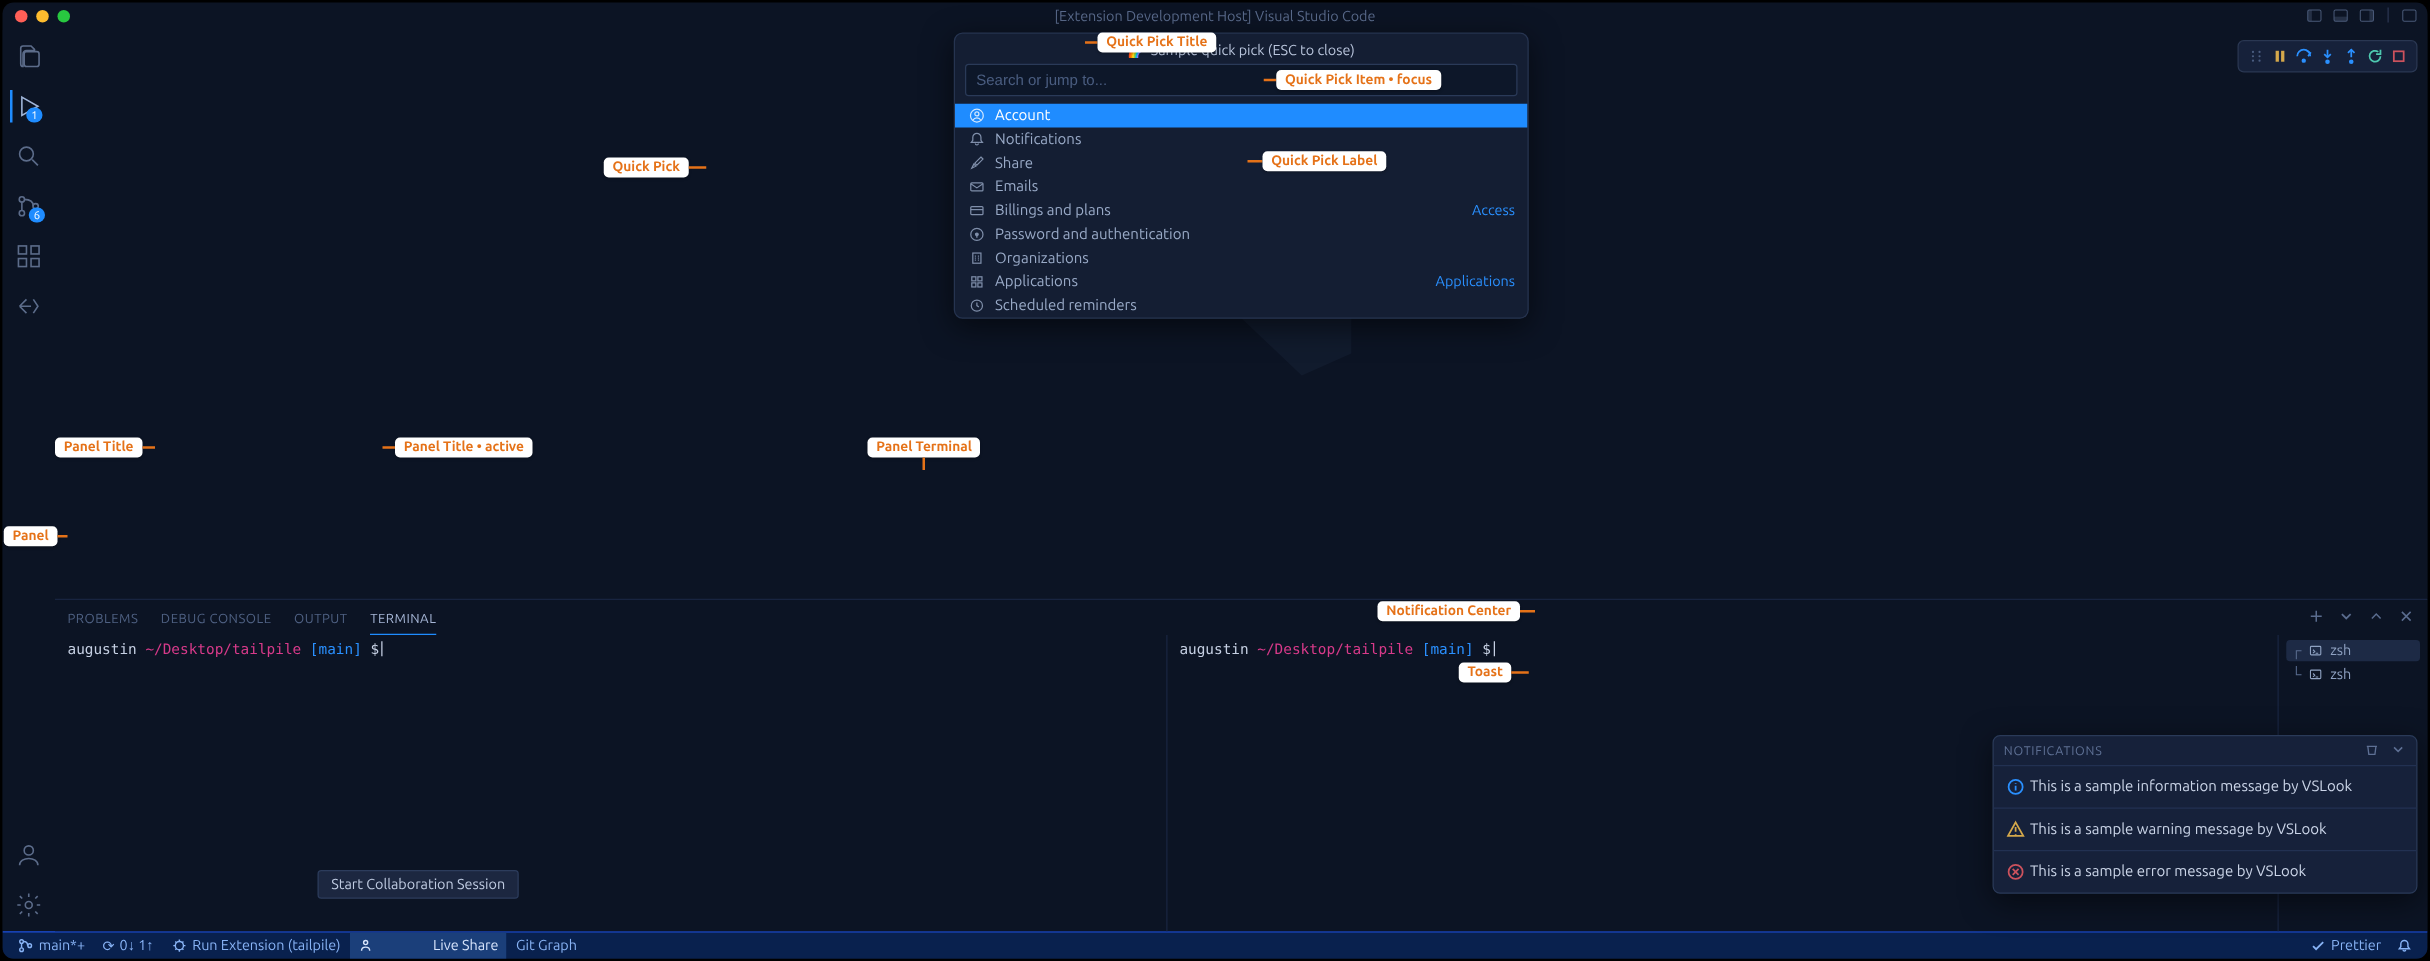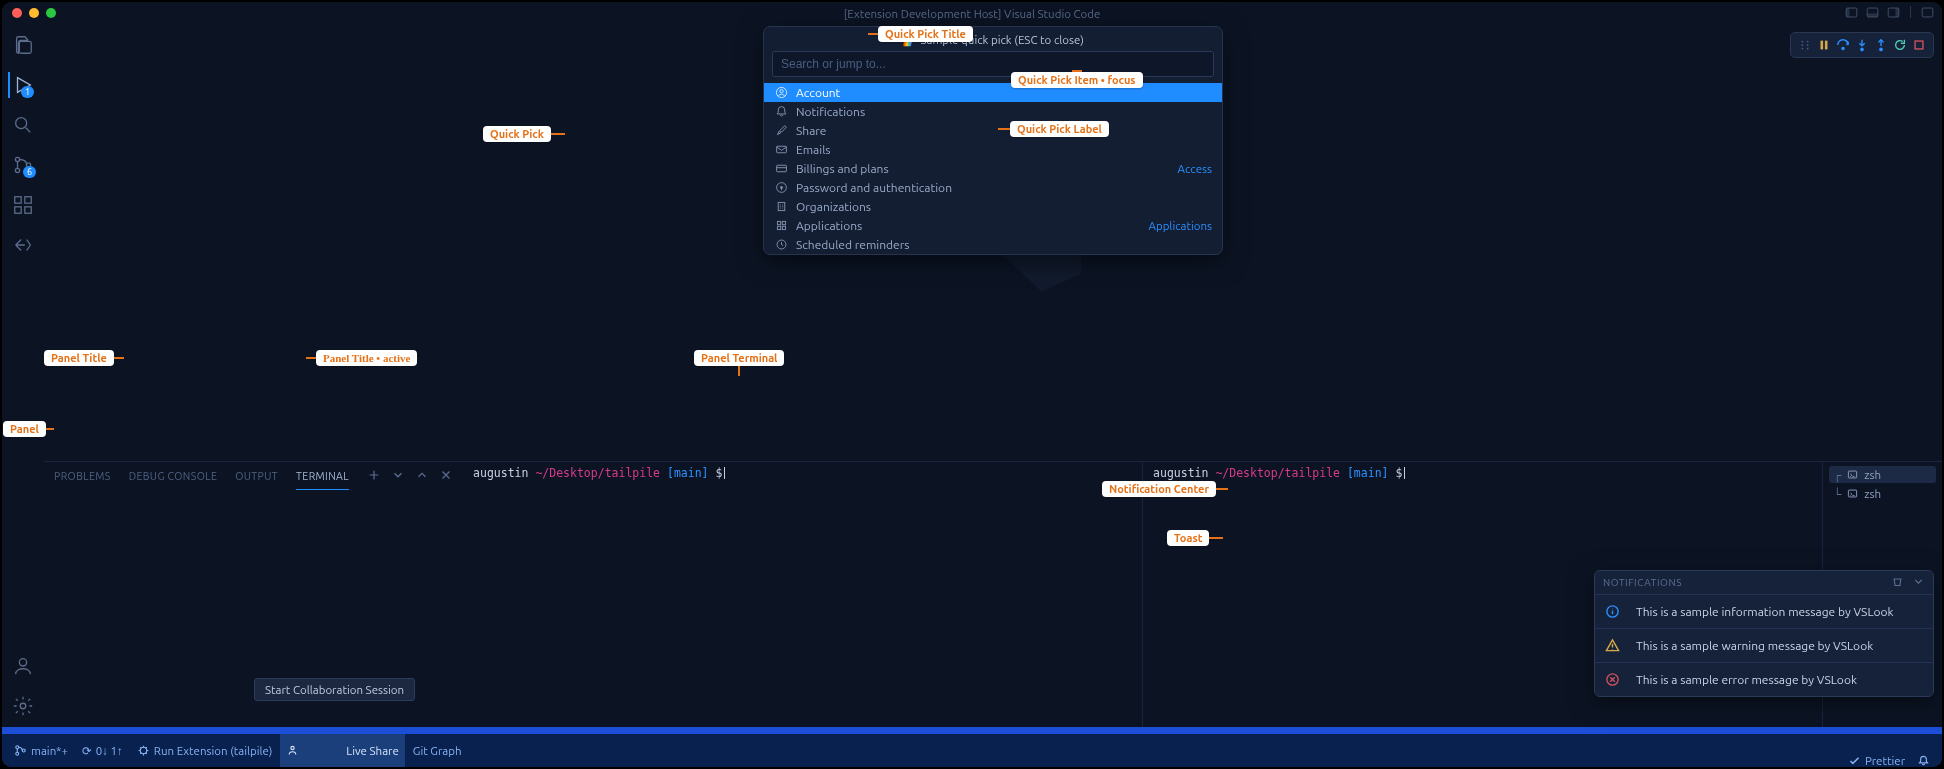--- a/index.html
+++ b/index.html
@@ -65,21 +65,21 @@
   .qp-list { }
   .qp-row { display:flex; align-items:center; padding:3px 10px; gap:8px; color:#9aabc8; font-size:12px; }
   .qp-row.focus { background:#1f8cff; color:#fff; }
   .qp-row .icon { width:14px; display:flex; justify-content:center; color:inherit; opacity:.8; }
   .qp-row .icon svg { width:13px; height:13px; }
   .qp-row .qp-label { flex:1; }
   .qp-row .qp-desc { color:#2a90ff; font-size:11.5px; }
   .qp-row.focus .qp-desc { color:#d7e9ff; }
 
   
-  .panel { height:266px; border-top:1px solid #182440; background:#0c1424; display:flex; flex-direction:row; position:relative; }
+  .panel { height:266px; border-top:1px solid #182440; background:#0c1424; display:flex; flex-direction:column; position:relative; }
   .panel-tabs { height:28px; display:flex; align-items:stretch; padding:0 10px; gap:18px; color:#4f6183; font-size:10.5px; letter-spacing:.4px; border-bottom:0; }
   .panel-tab { display:flex; align-items:center; text-transform:uppercase; }
   .panel-tab.active { color:#a6b6d6; border-bottom:1px solid #1f8cff; }
   .panel-tabs-right { margin-left:auto; display:flex; align-items:center; gap:10px; color:#5a6c8e; }
   .panel-tabs-right svg { width:14px; height:14px; }
   .panel-body { flex:1; display:flex; min-height:0; }
   .term { padding:4px 10px 8px; font-family:"SF Mono", Menlo, Consolas, monospace; font-size:11.5px; color:#c6d0e3; white-space:pre; }
   .term.left { flex:1; border-right:1px solid #182440; min-width:0; }
   .term.right { flex:1; min-width:0; }
   .term-sidepane { width:120px; border-left:1px solid #182440; padding:4px 6px; display:flex; flex-direction:column; gap:2px; font-size:11.5px; }
@@ -94,31 +94,31 @@
 
   
   .notif-center {
     position:absolute; right:8px; bottom:30px; width:340px;
     background:#16213a; border:1px solid #2a3a58; box-shadow:0 6px 24px rgba(0,0,0,.5);
     border-radius:6px; overflow:hidden; z-index:40;
   }
   .notif-header { display:flex; align-items:center; padding:4px 8px; color:#5e7094; font-size:10px; letter-spacing:.6px; }
   .notif-header .nh-actions { margin-left:auto; display:flex; gap:8px; color:#5e7094; }
   .notif-header .nh-actions svg { width:13px; height:13px; }
-  .notif-item { display:flex; align-items:center; gap:16px; padding:9px 10px; border-top:1px solid #223152; font-size:12px; color:#cbd5e8; }
+  .notif-item { display:flex; align-items:center; gap:4px; padding:9px 10px; border-top:1px solid #223152; font-size:12px; color:#cbd5e8; }
   .notif-item:first-of-type { border-top:none; }
   .notif-item svg { width:15px; height:15px; flex-shrink:0; }
   .ni-info { color:#2a90ff; }
   .ni-warn { color:#d4a84b; }
   .ni-err  { color:#cc525d; }
 
   
   .statusbar {
-    height:40px; background:#09214e; border-top:7px solid #1d4ed8; color:#88b3f5;
-    display:flex; align-items:flex-end; font-size:11.5px; padding:0 6px; gap:2px; flex-shrink:0;
+    height:22px; background:#09214e; border-top:1px solid #1d4ed8; color:#88b3f5;
+    display:flex; align-items:center; font-size:11.5px; padding:0 6px; gap:2px; flex-shrink:0;
   }
   .sb-item { display:flex; align-items:center; gap:4px; padding:0 6px; height:100%; }
   .sb-item.hl { background:#1b3f7a; color:#d7e4fc;gap:47px; }
   .sb-item svg { width:13px; height:13px; }
   .statusbar .sb-right { margin-left:auto; display:flex; align-items:center; }
   .sb-check { color:#88b3f5; }
 
   
   .hover-tip {
     position:absolute; left:210px; bottom:26px; background:#1c2740; border:1px solid #2c3c5c;
@@ -519,37 +519,37 @@
       </div>
     </div>
   </div>
 
 </div>
 
 <div class="ann r" style="top:26px; left:868px;">
   <span class="line" style="width:10px"></span>
     <span class="label">Quick Pick Title</span>
 </div>
-<div class="ann r" style="top:70px; left:1011px;flex-direction:column;">
+<div class="ann r" style="top:56px; left:1011px;">
   <span class="line" style="width:10px"></span>
     <span class="label">Quick Pick Item • focus</span>
 </div>
 <div class="ann r" style="top:121px; left:998px;">
   <span class="line" style="width:12px"></span>
     <span class="label">Quick Pick Label</span>
 </div>
 <div class="ann l" style="top:126px; left:483px;">
   <span class="label">Quick Pick</span>
     <span class="line" style="width:14px"></span>
 </div>
 <div class="ann l" style="top:350px; left:44px;">
   <span class="label" style="background:#fff">Panel Title</span>
     <span class="line" style="width:10px"></span>
 </div>
-<div class="ann r" style="top:350px; left:306px;font-family:Liberation Serif, serif;">
+<div class="ann r" style="top:350px; left:306px;">
   <span class="line" style="width:10px"></span>
     <span class="label">Panel Title • active</span>
 </div>
 <div class="ann" style="top:350px; left:694px; flex-direction:column; align-items:center;">
   <span class="label">Panel Terminal</span>
   <span style="width:1.8px; height:10px; background:#e57218"></span>
 </div>
 <div class="ann l" style="top:421px; left:3px;">
   <span class="label">Panel</span>
     <span class="line" style="width:8px"></span>

